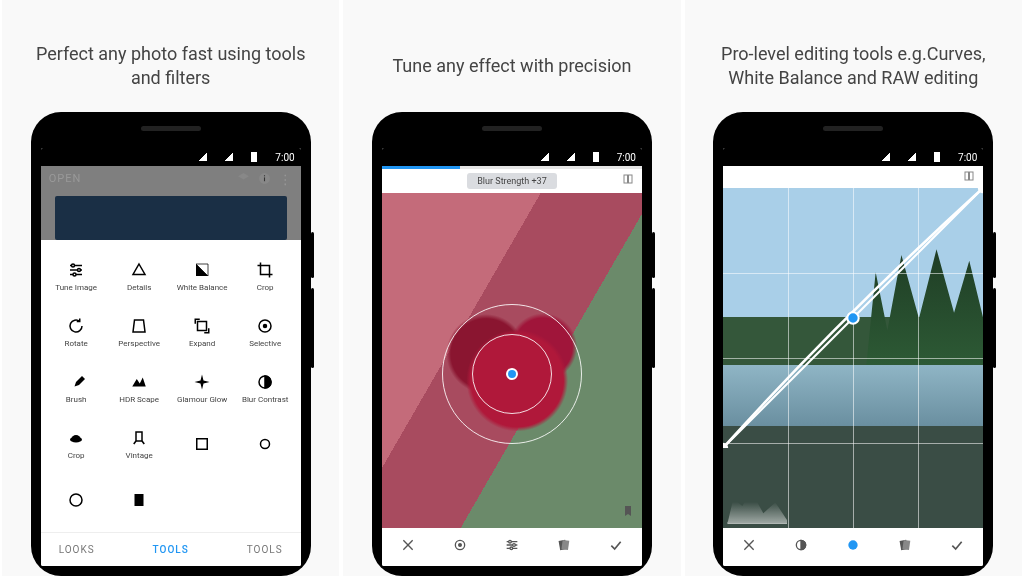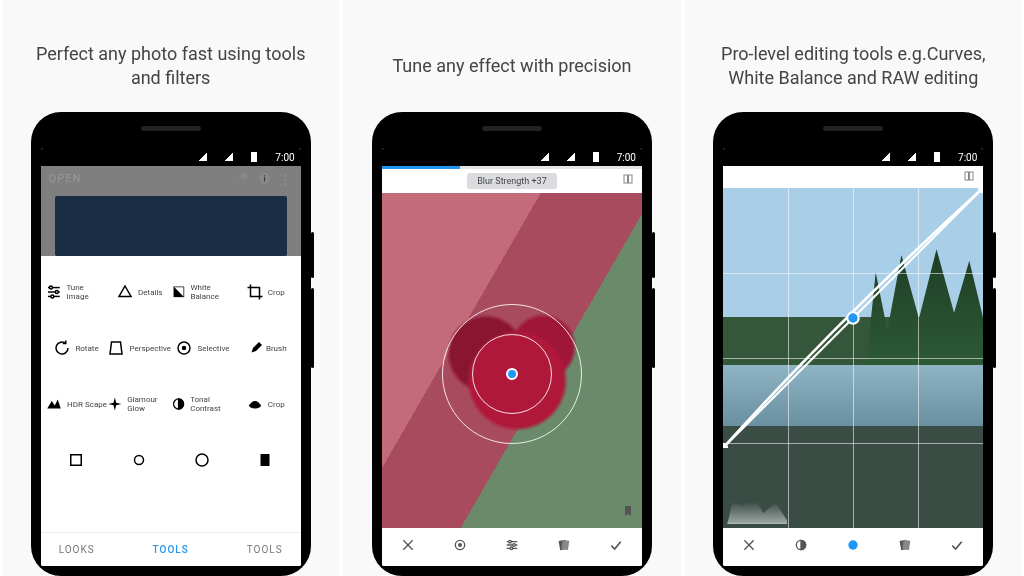--- a/index.html
+++ b/index.html
@@ -69,37 +69,37 @@
     color: #fff;
     font-size: 10px;
     display: flex; align-items:center; justify-content:flex-end;
     padding: 0 6px; gap: 18px;
   }
   .statusbar .sig { width:8px;height:8px;background:linear-gradient(135deg,transparent 49%,#fff 50%);}
   .statusbar .bat { width:6px;height:10px;border:1px solid #fff;background:#fff;}
   
   .dim {
     background: rgba(0,0,0,.5);
-    height: 90px;
+    height: 74px;
     position: relative;
   }
   .dim-inner {
     position:absolute;inset:0;display:flex;align-items:flex-start;justify-content:space-between;
     padding:6px 8px;color:#999;font-size:11px;letter-spacing:1px;
   }
   .dim-inner .icons{display:flex;gap:8px;font-size:13px;}
   .dim-photo{position:absolute;left:14px;right:14px;top:30px;bottom:0;background:#1a2f45;border-radius:2px;}
   .toolgrid {
     flex:1; display:grid; grid-template-columns:repeat(4,1fr);
     grid-auto-rows:56px; gap:0; padding:8px 4px 0 4px;
     background:#fff;
     font-size:8px; color:#444;
   }
   .tool {
-    display:flex;align-items:center;justify-content:center;gap:4px;
+    display:flex;flex-direction:column;align-items:center;justify-content:center;gap:4px;
     cursor:pointer;
   }
   .tool svg, .tool .ico { width:18px;height:18px;}
   .tabbar {
     height:34px;display:flex;align-items:center;justify-content:space-between;
     padding:0 18px;background:#fff;border-top:1px solid #eee;
     font-size:10px;letter-spacing:1px;color:#777;
   }
   .tabbar .active{color:#2196f3;font-weight:500;}
   
@@ -227,20 +227,27 @@
               <polyline points="17,2 17,6 13,6"></polyline>
             </svg>
             <span>Rotate</span>
           </div>
         <div class="tool">
             <svg viewBox="0 0 24 24" fill="none" stroke="#000" stroke-width="2">
               <polygon points="6,4 18,4 20,20 4,20"></polygon>
             </svg>
             <span>Perspective</span>
           </div>
+        <div class="tool">
+            <svg viewBox="0 0 24 24" fill="none" stroke="#000" stroke-width="2">
+              <rect x="6" y="6" width="12" height="12"></rect>
+              <path d="M3 9V3h6M21 15v6h-6"></path>
+            </svg>
+            <span>Expand</span>
+          </div>
 
         <div class="tool">
             <svg viewBox="0 0 24 24" fill="none" stroke="#000" stroke-width="2">
               <circle cx="12" cy="12" r="8"></circle>
               <circle cx="12" cy="12" r="2" fill="#000"></circle>
             </svg>
             <span>Selective</span>
           </div>
         <div class="tool">
             <svg viewBox="0 0 24 24" fill="#000">
@@ -259,28 +266,36 @@
             <svg viewBox="0 0 24 24" fill="#000">
               <polygon points="12,2 14,10 22,12 14,14 12,22 10,14 2,12 10,10"></polygon>
             </svg>
             <span>Glamour Glow</span>
           </div>
         <div class="tool">
             <svg viewBox="0 0 24 24" fill="none" stroke="#000" stroke-width="2">
               <circle cx="12" cy="12" r="8"></circle>
               <path d="M12 4 a8 8 0 0 1 0 16Z" fill="#000"></path>
             </svg>
-            <span>Tonal Contrast</span>
+            <span>Blur Contrast</span>
           </div>
         <div class="tool">
             <svg viewBox="0 0 24 24" fill="#000">
               <path d="M6 14a6 6 0 0 1 12 0H6z"></path>
               <ellipse cx="12" cy="14" rx="8" ry="4"></ellipse>
             </svg>
             <span>Crop</span>
+          </div>
+        <div class="tool">
+            <svg viewBox="0 0 24 24" fill="none" stroke="#000" stroke-width="2">
+              <rect x="8" y="4" width="8" height="12"></rect>
+              <line x1="8" y1="16" x2="5" y2="20"></line>
+              <line x1="16" y1="16" x2="19" y2="20"></line>
+            </svg>
+            <span>Vintage</span>
           </div>
 
         <div class="tool">
             <svg viewBox="0 0 24 24" fill="none" stroke="#000" stroke-width="2">
               <rect x="5" y="5" width="14" height="14"></rect>
             </svg>
           </div>
         <div class="tool">
             <svg viewBox="0 0 24 24" fill="none" stroke="#000" stroke-width="2">
               <circle cx="12" cy="12" r="6"></circle>

